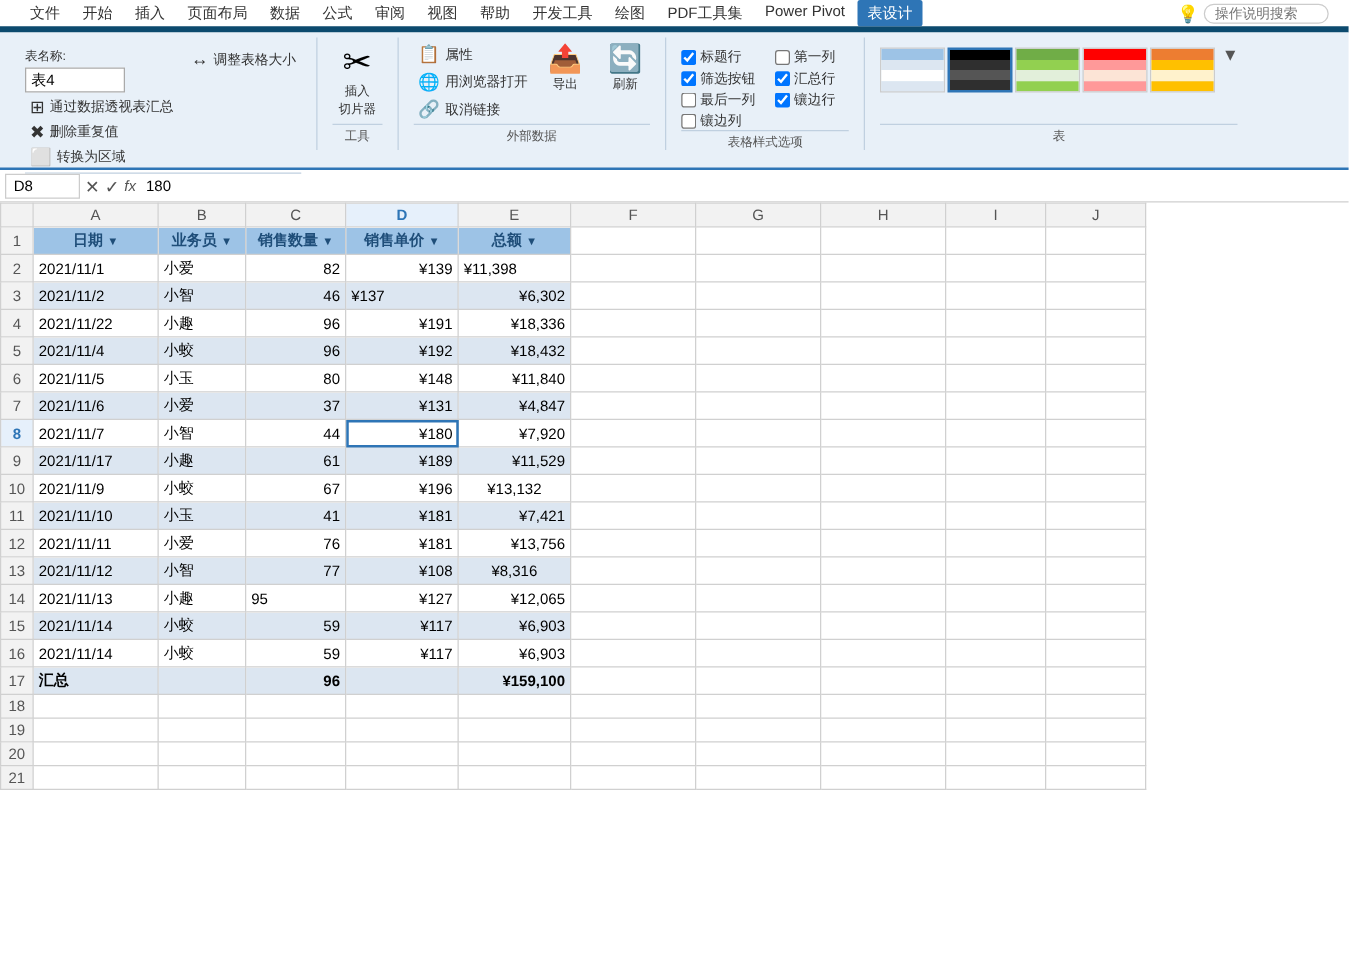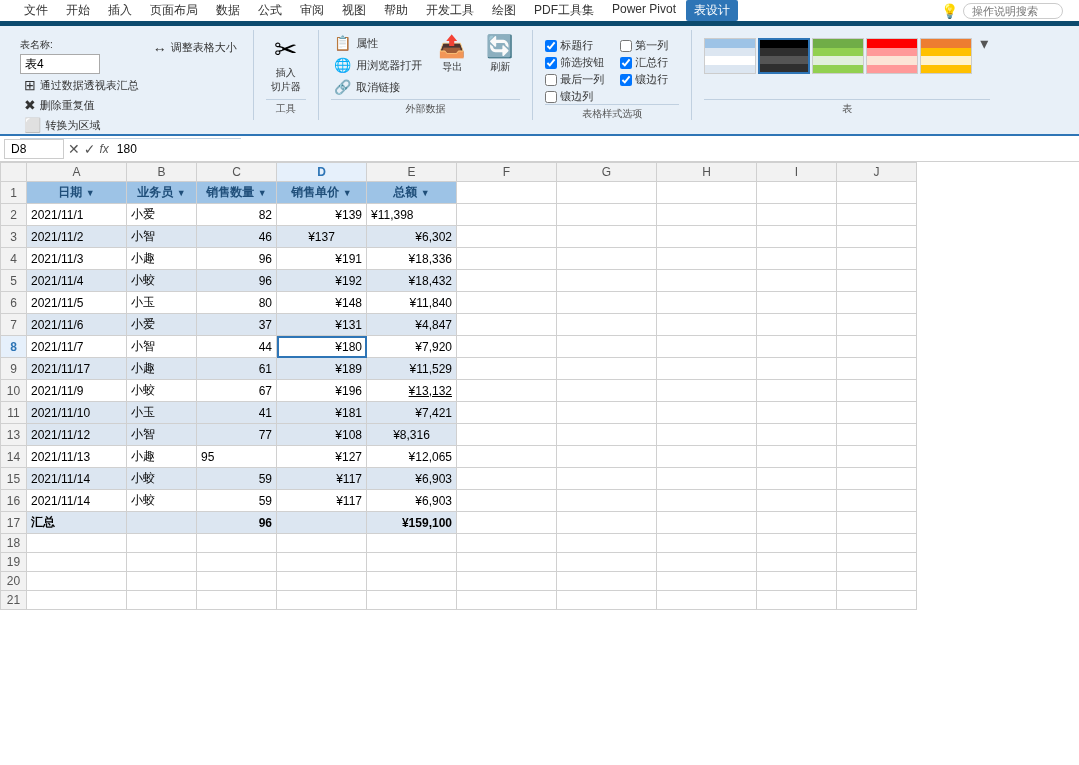--- a/index.html
+++ b/index.html
@@ -498,31 +498,31 @@
             <td class="cell-empty"></td>
             <td class="cell-empty"></td>
             <td class="cell-empty"></td>
             <td class="cell-empty"></td>
           </tr>
           <tr>
             <td class="row-header">3</td>
             <td class="tbl-row-odd cell-data">2021/11/2</td>
             <td class="tbl-row-odd cell-data">小智</td>
             <td class="tbl-row-odd cell-data" style="text-align: right;">46</td>
-            <td class="tbl-row-odd cell-data" style="text-align: center; margin-top: 12px;">¥137</td>
+            <td class="tbl-row-odd cell-data" style="text-align: left; margin-top: 12px;">¥137</td>
             <td class="tbl-row-odd cell-data" style="text-align: right;">¥6,302</td>
             <td class="cell-empty"></td>
             <td class="cell-empty"></td>
             <td class="cell-empty"></td>
             <td class="cell-empty"></td>
             <td class="cell-empty"></td>
           </tr>
           <tr>
             <td class="row-header">4</td>
-            <td class="tbl-row-even cell-data">2021/11/3</td>
+            <td class="tbl-row-even cell-data">2021/11/22</td>
             <td class="tbl-row-even cell-data">小趣</td>
             <td class="tbl-row-even cell-data" style="text-align: right;">96</td>
             <td class="tbl-row-even cell-data" style="text-align: right;">¥191</td>
             <td class="tbl-row-even cell-data" style="text-align: right;">¥18,336</td>
             <td class="cell-empty"></td>
             <td class="cell-empty"></td>
             <td class="cell-empty"></td>
             <td class="cell-empty"></td>
             <td class="cell-empty"></td>
           </tr>
@@ -590,41 +590,54 @@
             <td class="cell-empty"></td>
             <td class="cell-empty"></td>
             <td class="cell-empty"></td>
           </tr>
           <tr>
             <td class="row-header">10</td>
             <td class="tbl-row-even cell-data">2021/11/9</td>
             <td class="tbl-row-even cell-data">小蛟</td>
             <td class="tbl-row-even cell-data" style="text-align: right;">67</td>
             <td class="tbl-row-even cell-data" style="text-align: right;">¥196</td>
-            <td class="tbl-row-even cell-data" style="text-align: right; text-decoration: underline;">¥13,132</td>
+            <td class="tbl-row-even cell-data" style="text-align: center;">¥13,132</td>
             <td class="cell-empty"></td>
             <td class="cell-empty"></td>
             <td class="cell-empty"></td>
             <td class="cell-empty"></td>
             <td class="cell-empty"></td>
           </tr>
           <tr>
             <td class="row-header">11</td>
             <td class="tbl-row-odd cell-data">2021/11/10</td>
             <td class="tbl-row-odd cell-data">小玉</td>
             <td class="tbl-row-odd cell-data" style="text-align: right;">41</td>
             <td class="tbl-row-odd cell-data" style="text-align: right;">¥181</td>
             <td class="tbl-row-odd cell-data" style="text-align: right;">¥7,421</td>
             <td class="cell-empty"></td>
             <td class="cell-empty"></td>
             <td class="cell-empty"></td>
             <td class="cell-empty"></td>
             <td class="cell-empty"></td>
           </tr>
           <tr>
+            <td class="row-header">12</td>
+            <td class="tbl-row-even cell-data">2021/11/11</td>
+            <td class="tbl-row-even cell-data">小爱</td>
+            <td class="tbl-row-even cell-data" style="text-align: right;">76</td>
+            <td class="tbl-row-even cell-data" style="text-align: right;">¥181</td>
+            <td class="tbl-row-even cell-data" style="text-align: right;">¥13,756</td>
+            <td class="cell-empty"></td>
+            <td class="cell-empty"></td>
+            <td class="cell-empty"></td>
+            <td class="cell-empty"></td>
+            <td class="cell-empty"></td>
+          </tr>
+          <tr>
             <td class="row-header">13</td>
             <td class="tbl-row-odd cell-data">2021/11/12</td>
             <td class="tbl-row-odd cell-data">小智</td>
             <td class="tbl-row-odd cell-data" style="text-align: right;">77</td>
             <td class="tbl-row-odd cell-data" style="text-align: right;">¥108</td>
             <td class="tbl-row-odd cell-data" style="text-align: center;">¥8,316</td>
             <td class="cell-empty"></td>
             <td class="cell-empty"></td>
             <td class="cell-empty"></td>
             <td class="cell-empty"></td>

